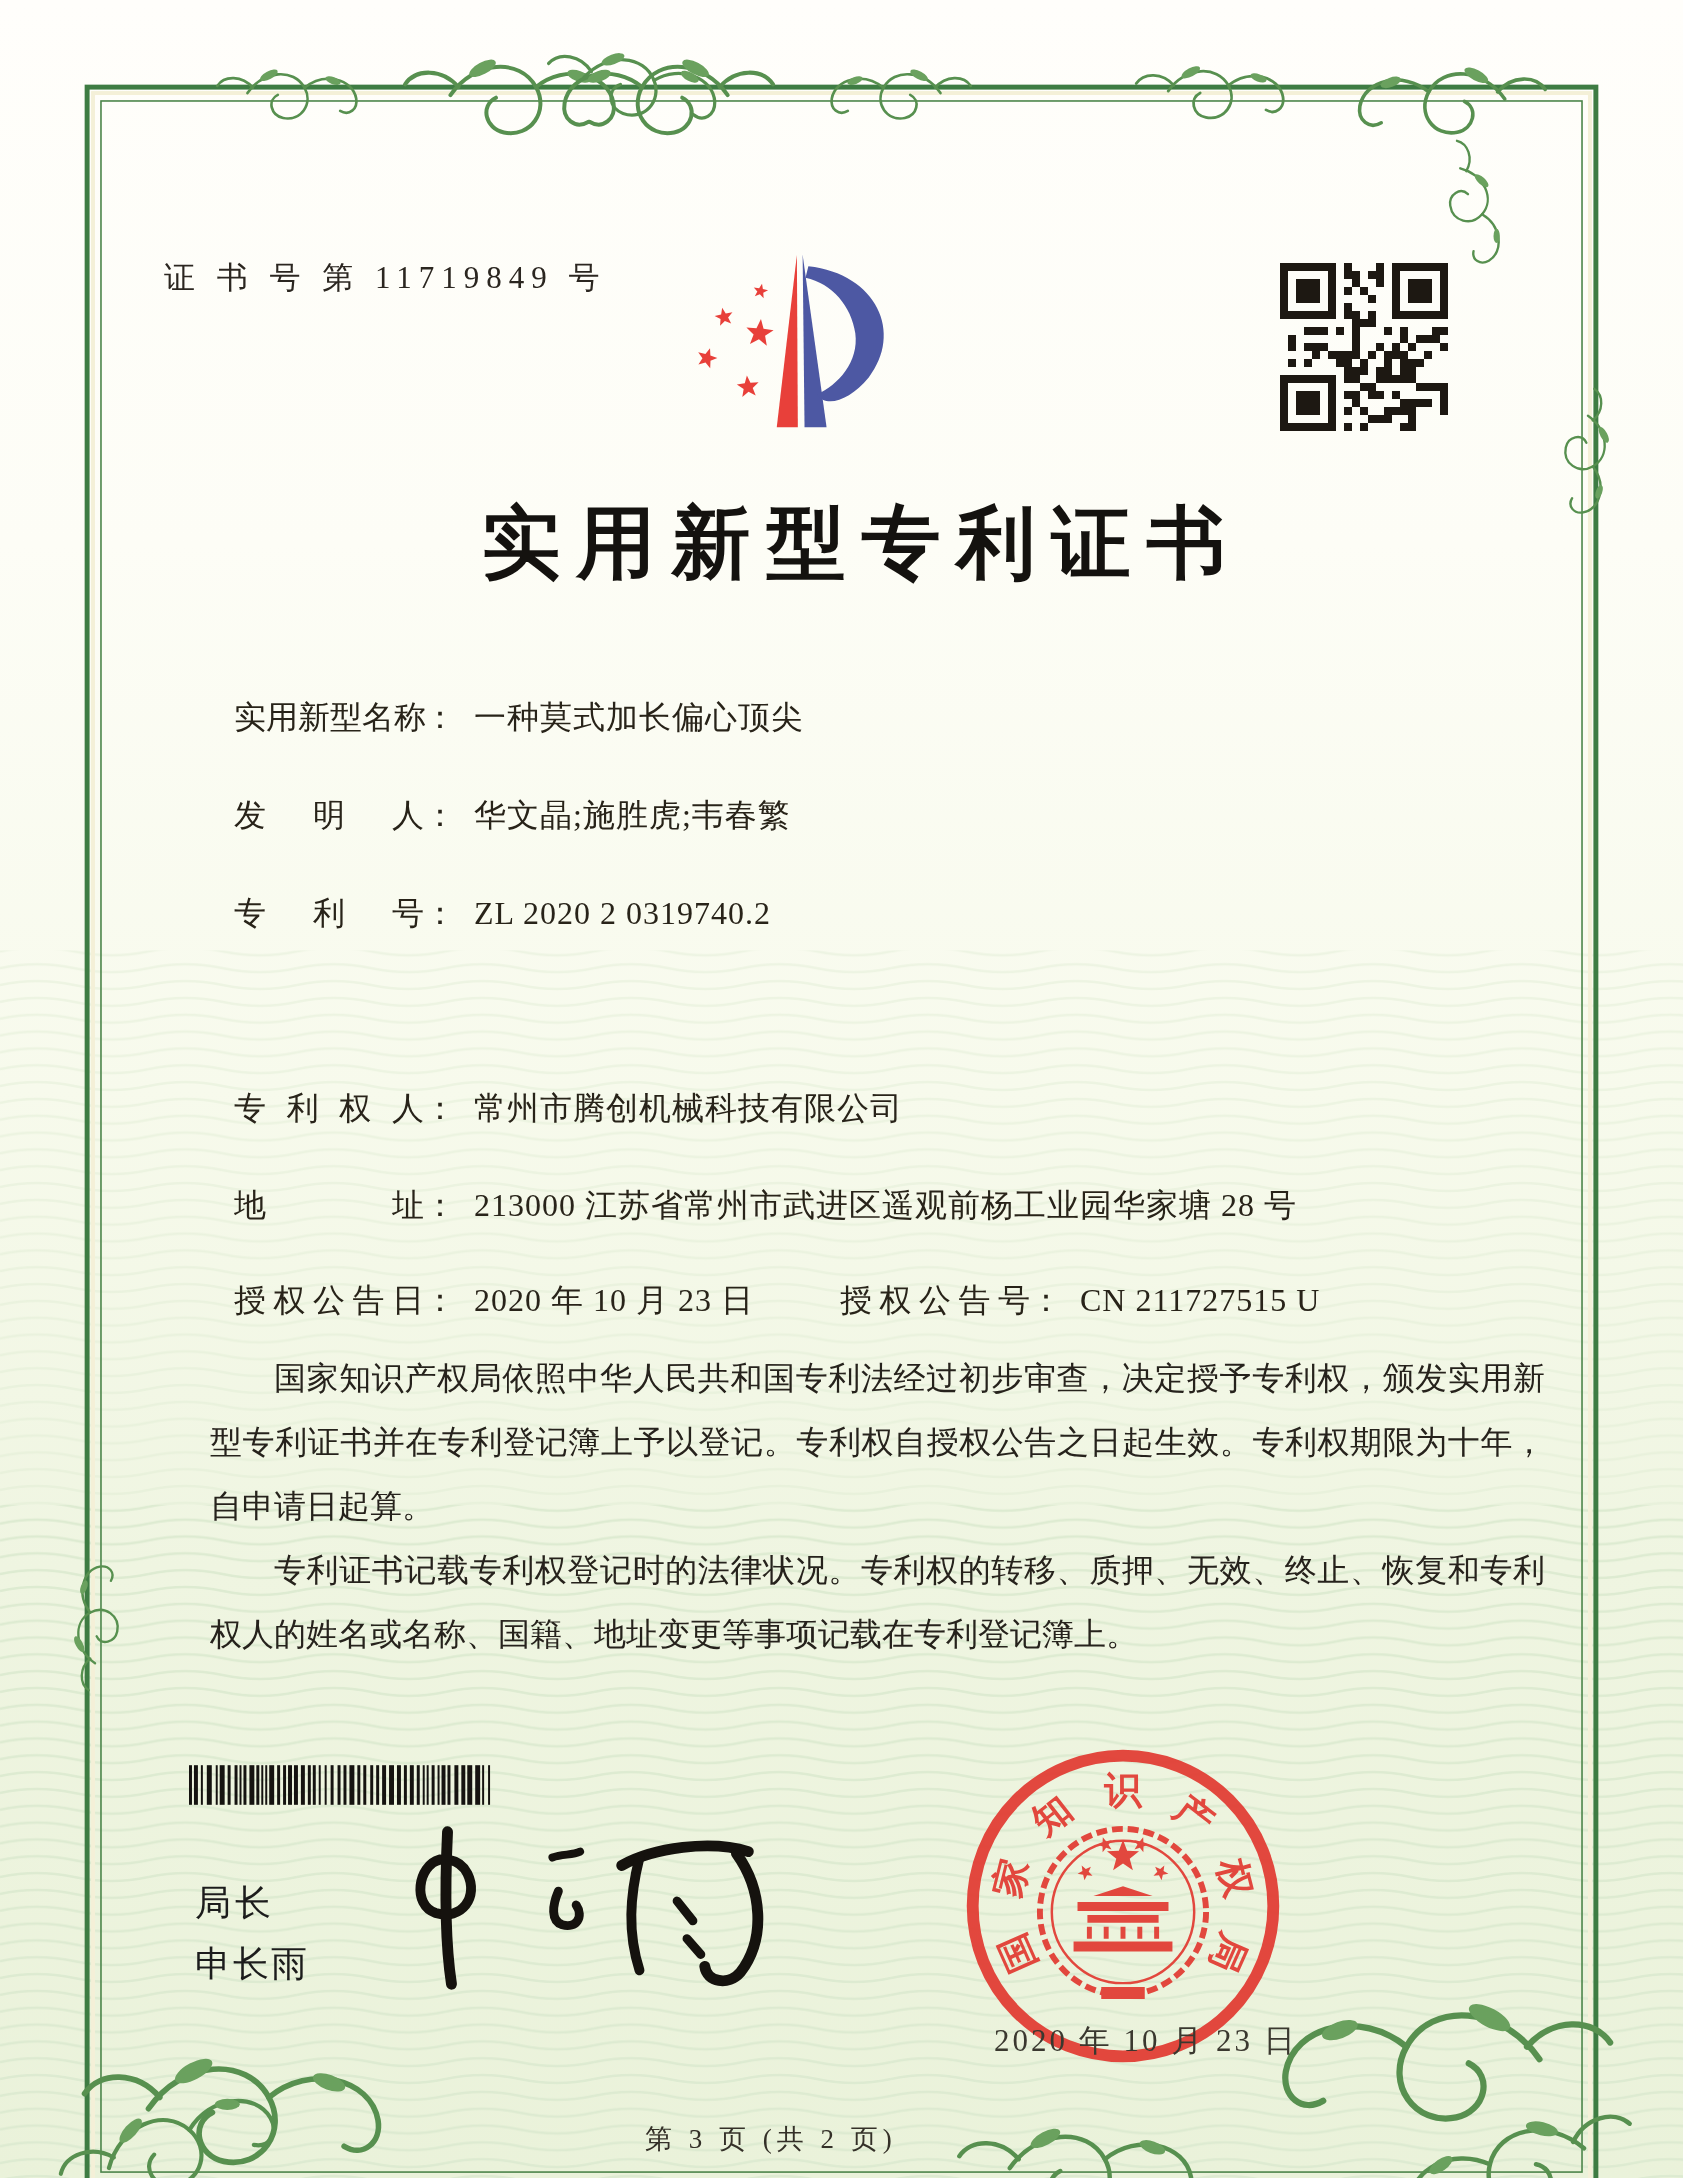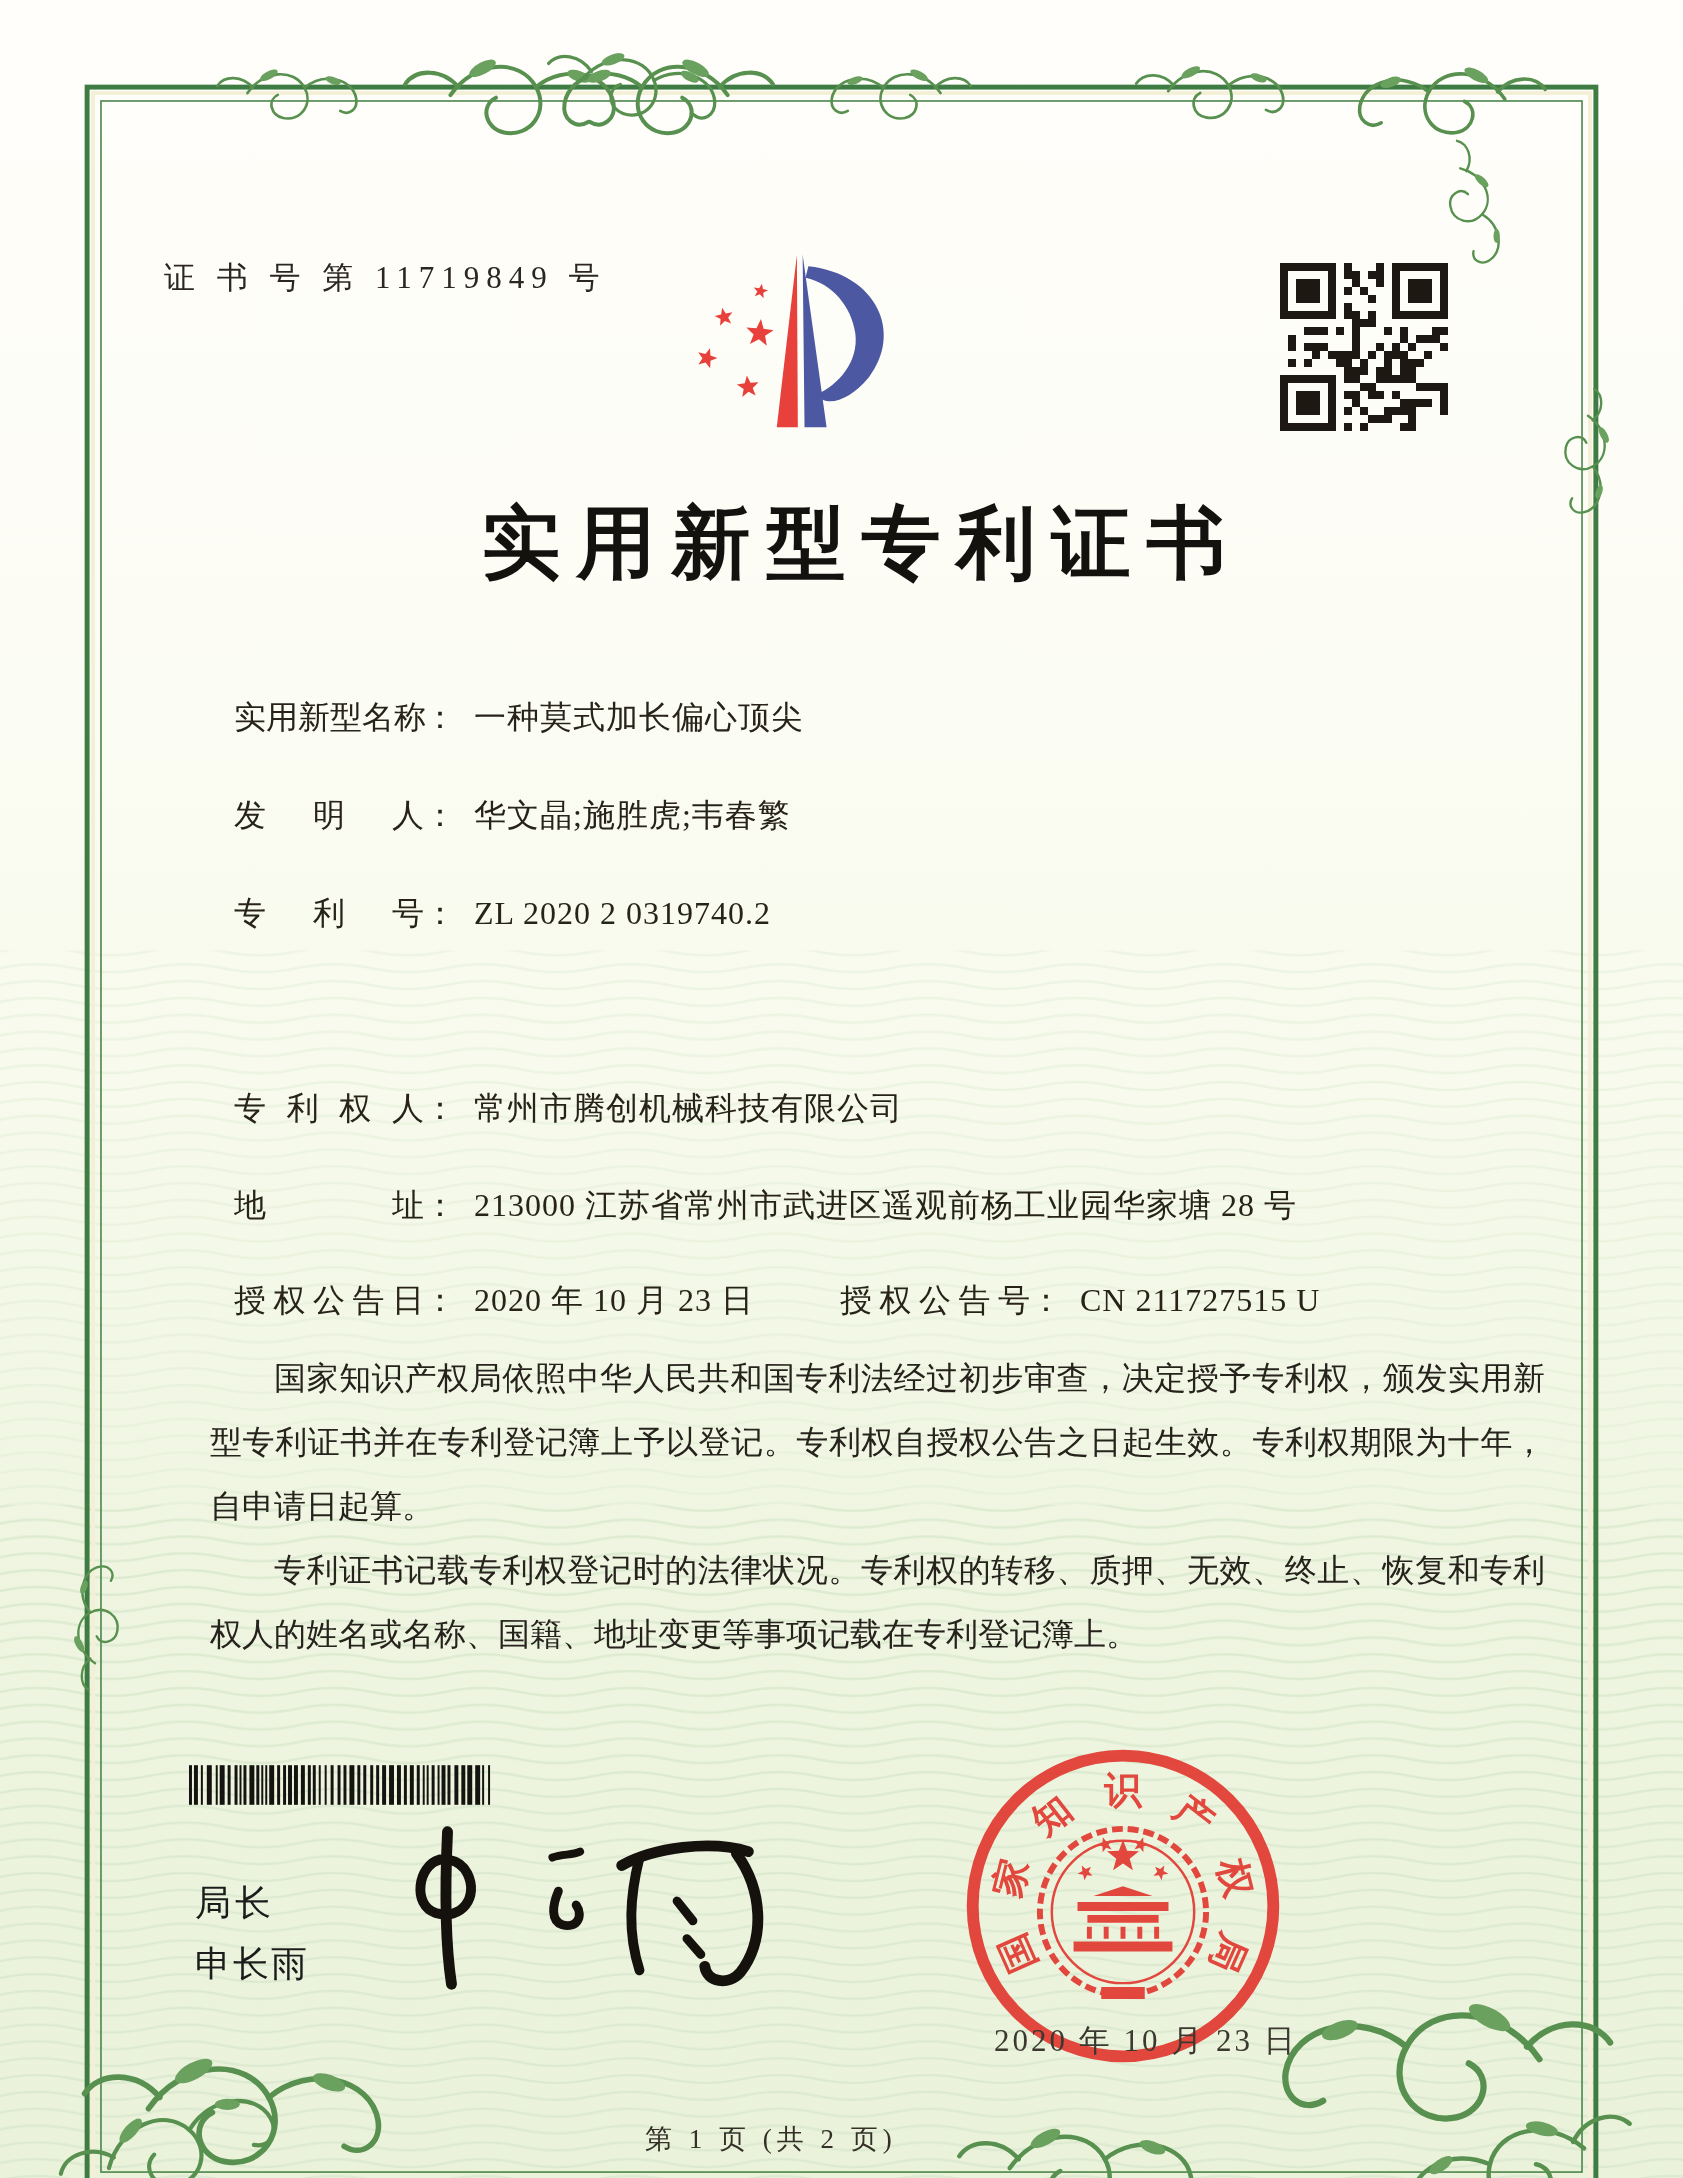--- a/index.html
+++ b/index.html
@@ -339,16 +339,16 @@
       <path d="M-46,-10 h92 v9 h-92 z" stroke="none"></path>
       <path d="M-36,3 h72 v8 h-72 z" stroke="none"></path>
       <path d="M-34,15 v12 M-17,15 v12 M0,15 v12 M17,15 v12 M34,15 v12" stroke-width="5"></path>
       <path d="M-50,30 h100 v10 h-100 z" stroke="none"></path>
       <path d="M-22,76 h44 v12 h-44 z" stroke="none"></path>
     </g>
   </svg>
 
   <div class="abs seal-date">2020 年 10 月 23 日</div>
 
-  <div class="abs z2 footer">第 1 页 (共 2 页)</div>
+  <div class="abs z2 footer">第 3 页 (共 2 页)</div>
 
 </div>
 
 
 </body></html>

